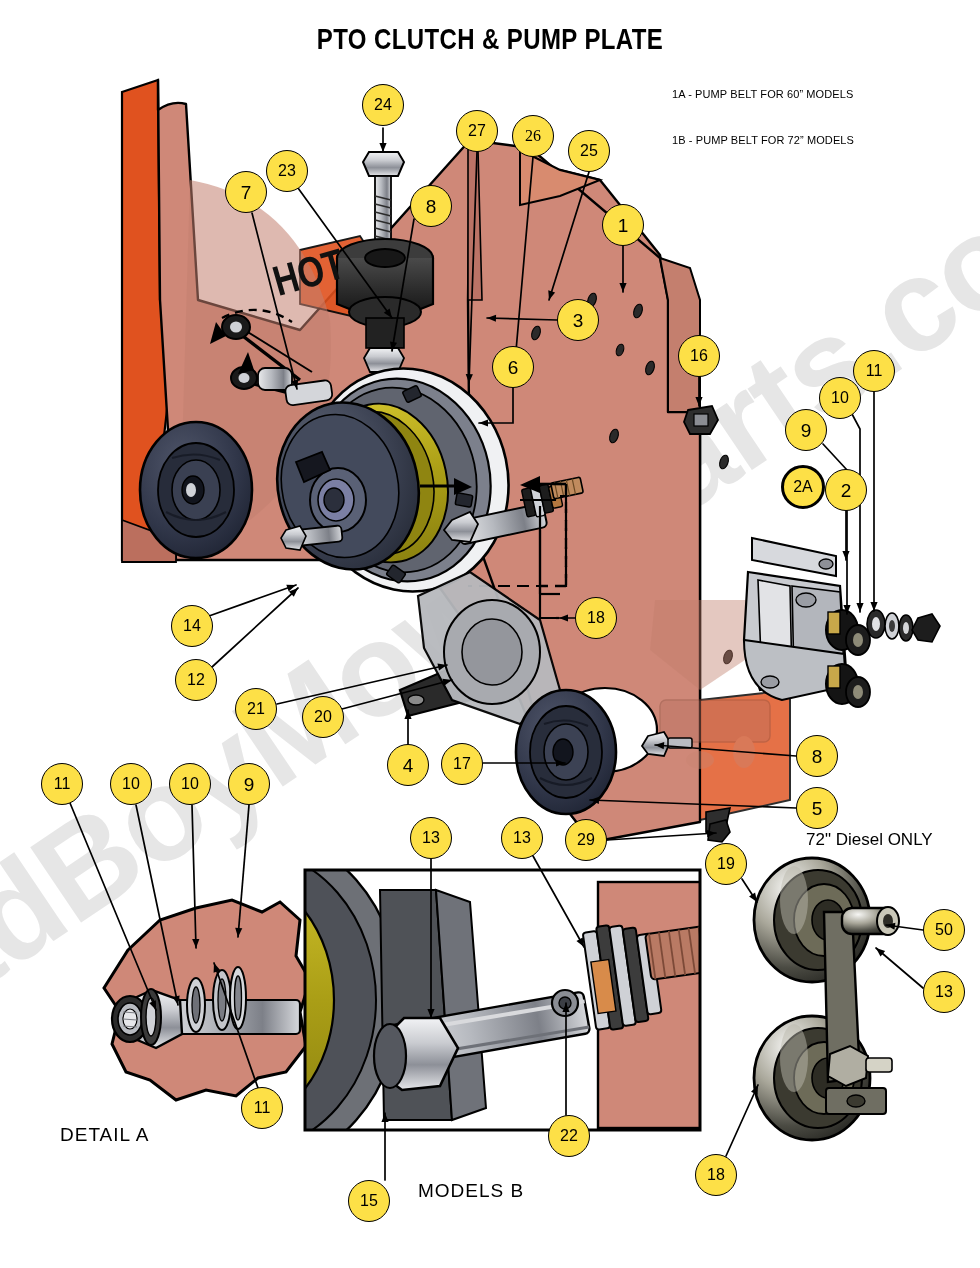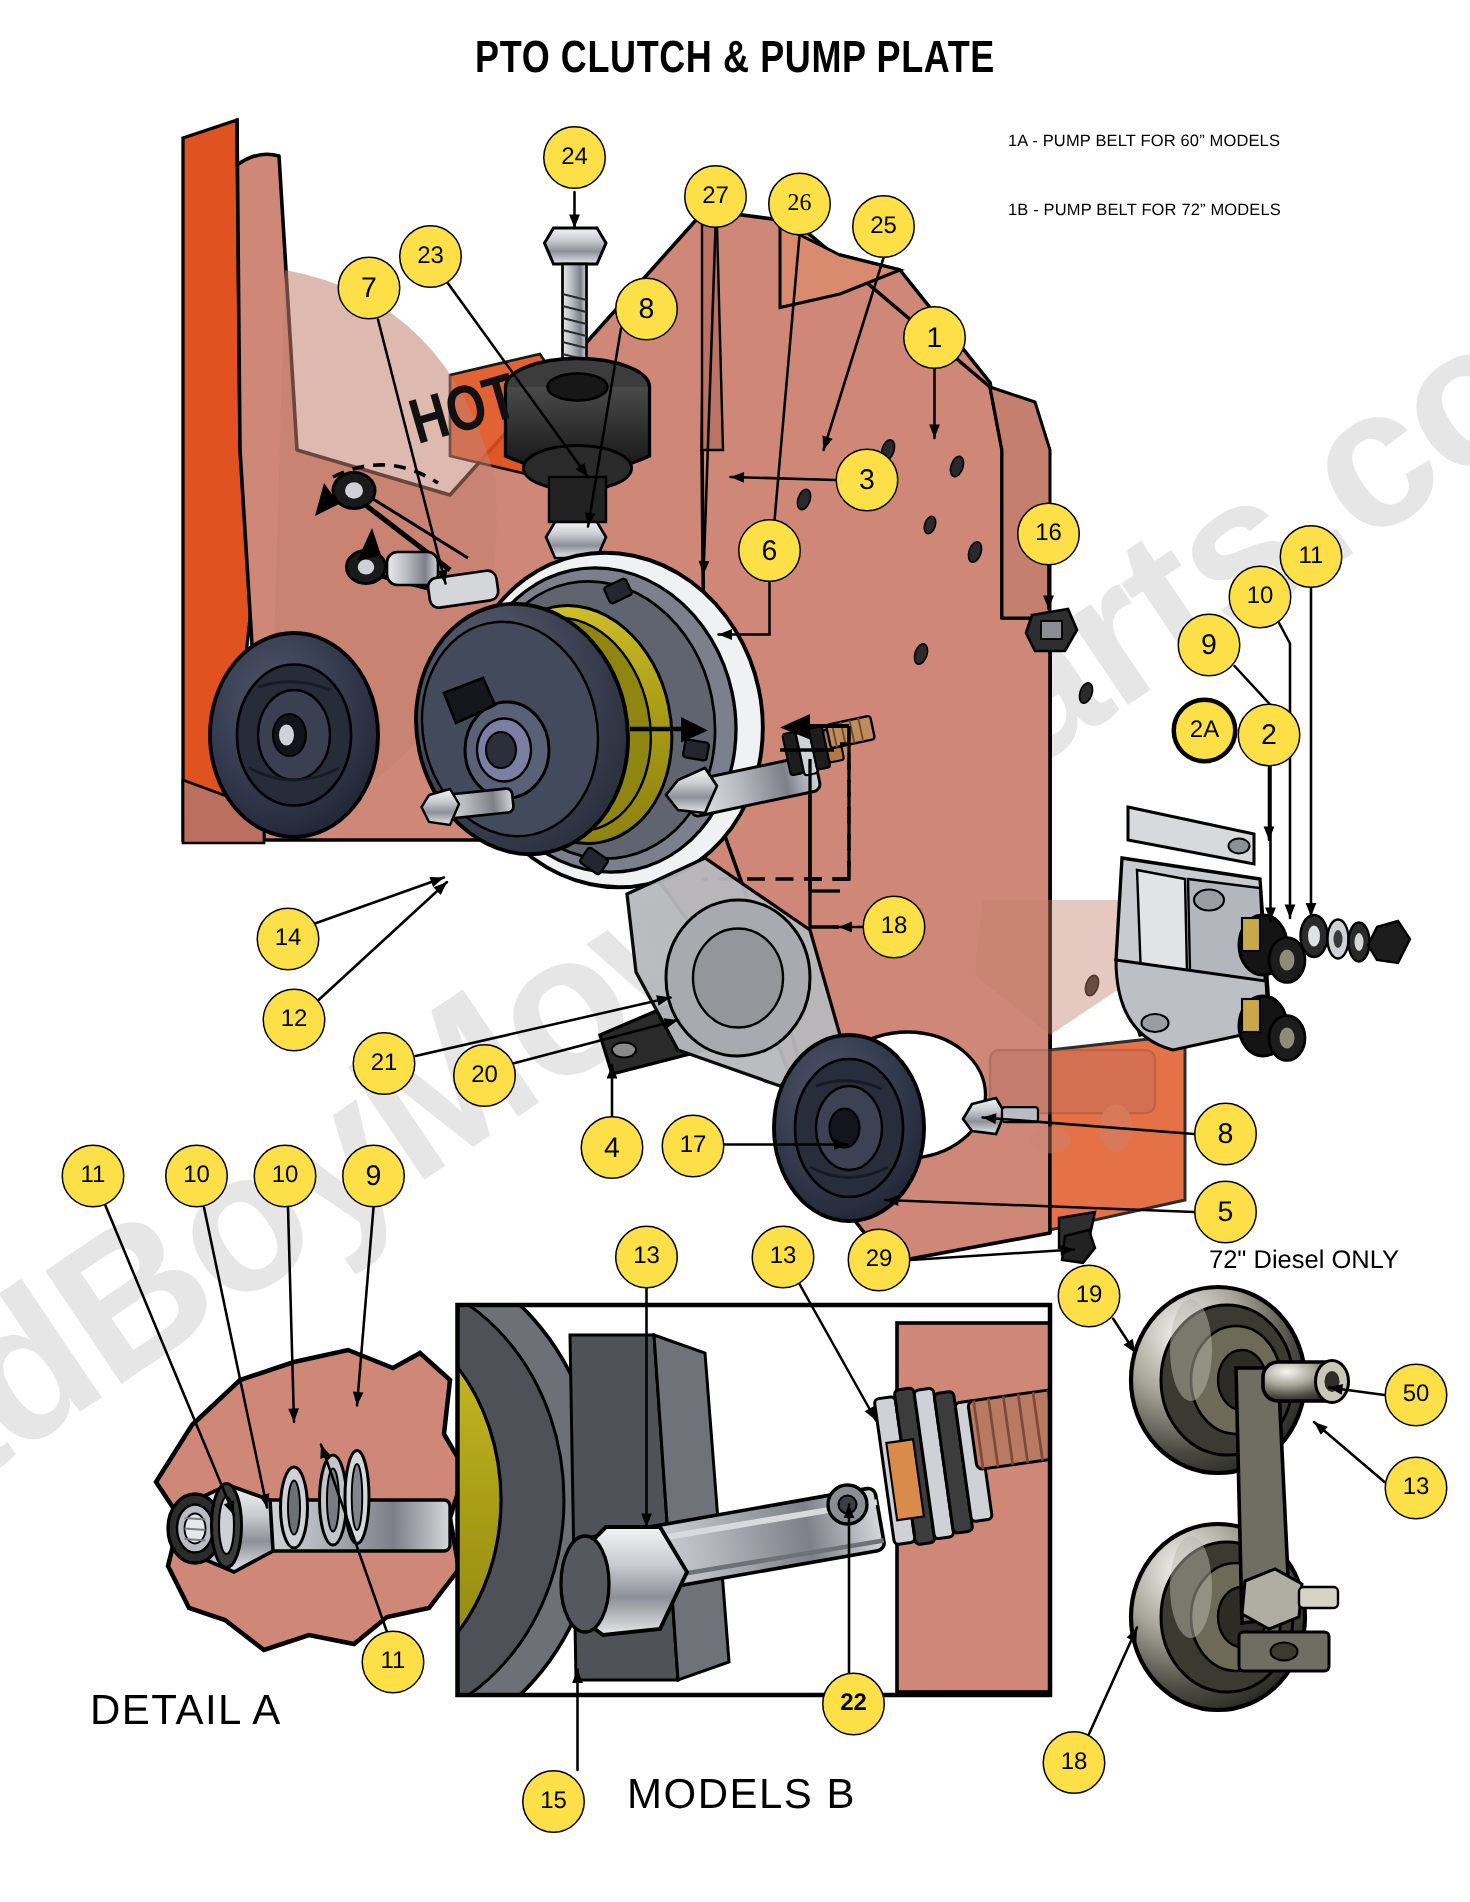--- a/index.html
+++ b/index.html
@@ -19,21 +19,21 @@
     transform:scaleX(.80);transform-origin:50% 50%;
     white-space:nowrap;
   }
 
   
   .legend{position:absolute;font-size:11px;white-space:nowrap;letter-spacing:.1px;}
   .legend.l1{left:672px;top:88px;}
   .legend.l2{left:672px;top:134px;}
 
   
-  .caption{position:absolute;font-size:28px;letter-spacing:1px;white-space:nowrap;}
+  .caption{position:absolute;font-size:19px;letter-spacing:1px;white-space:nowrap;}
   .cap-a{left:60px;top:1124px;}
   .cap-b{left:418px;top:1180px;}
   .cap-diesel{position:absolute;left:806px;top:830px;font-size:17px;white-space:nowrap;}
 
   
   .cal{
     position:absolute;border:1.6px solid #000;border-radius:50%;
     background:#fde047;display:flex;align-items:center;justify-content:center;
     font-size:19px;line-height:1;color:#000;box-sizing:border-box;
   }
@@ -578,20 +578,20 @@
       <div class="cal" style="left: 796px; top: 735px; width: 42px; height: 42px;">8</div>
       <div class="cal" style="left: 796px; top: 787px; width: 42px; height: 42px;">5</div>
       <div class="cal sm" style="left: 565px; top: 819px; width: 42px; height: 42px;">29</div>
       <div class="cal sm" style="left: 41px; top: 763px; width: 42px; height: 42px;">11</div>
       <div class="cal sm" style="left: 110px; top: 763px; width: 42px; height: 42px;">10</div>
       <div class="cal sm" style="left: 169px; top: 763px; width: 42px; height: 42px;">10</div>
       <div class="cal" style="left: 228px; top: 763px; width: 42px; height: 42px;">9</div>
       <div class="cal sm" style="left: 241px; top: 1087px; width: 42px; height: 42px;">11</div>
       <div class="cal sm" style="left: 410px; top: 817px; width: 42px; height: 42px;">13</div>
       <div class="cal sm" style="left: 501px; top: 817px; width: 42px; height: 42px;">13</div>
-      <div class="cal sm" style="left: 548px; top: 1115px; width: 42px; height: 42px; font-weight: bold;">22</div>
+      <div class="cal sm" style="left: 548px; top: 1115px; width: 42px; height: 42px;">22</div>
       <div class="cal sm" style="left: 348px; top: 1180px; width: 42px; height: 42px;">15</div>
       <div class="cal sm" style="left: 705px; top: 843px; width: 42px; height: 42px;">19</div>
       <div class="cal sm" style="left: 923px; top: 909px; width: 42px; height: 42px;">50</div>
       <div class="cal sm" style="left: 923px; top: 971px; width: 42px; height: 42px;">13</div>
       <div class="cal sm" style="left: 695px; top: 1154px; width: 42px; height: 42px;">18</div>
     </div>
 </div>
 
 </body></html>

